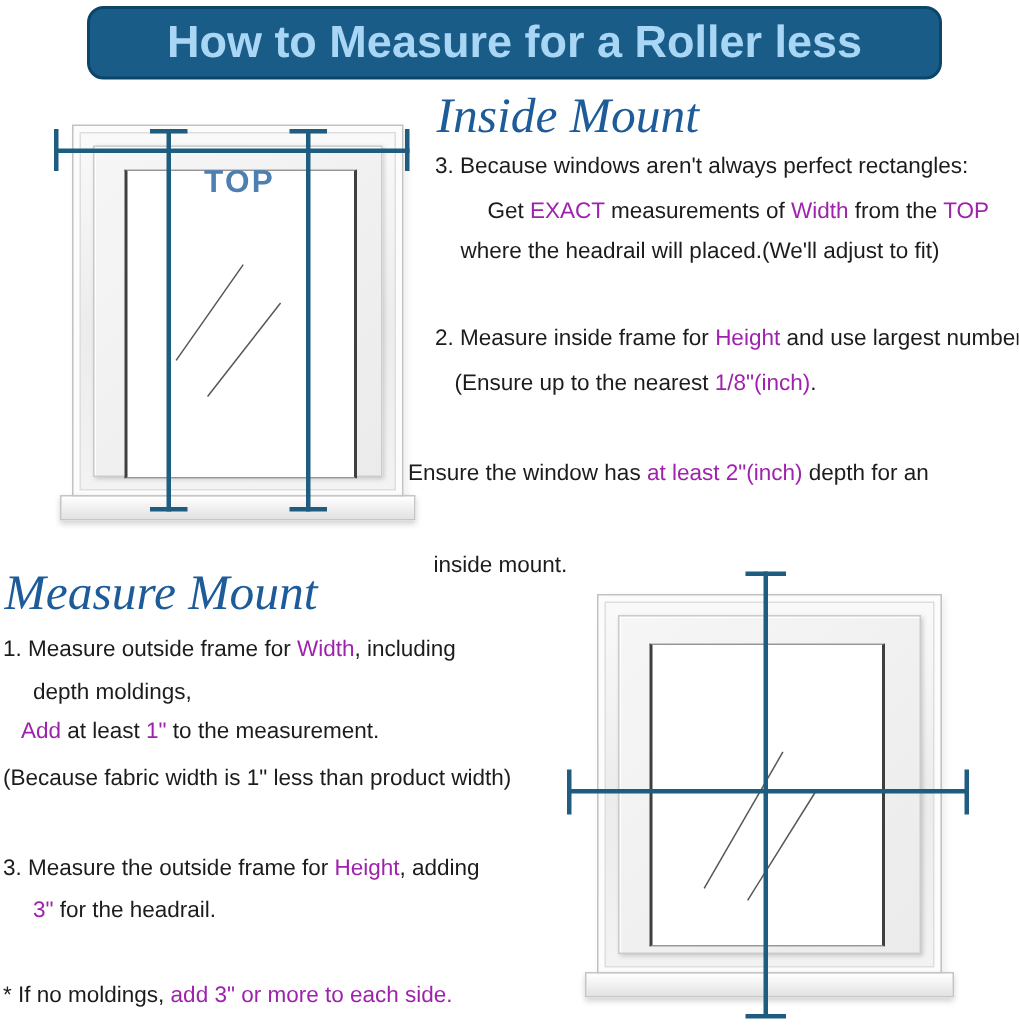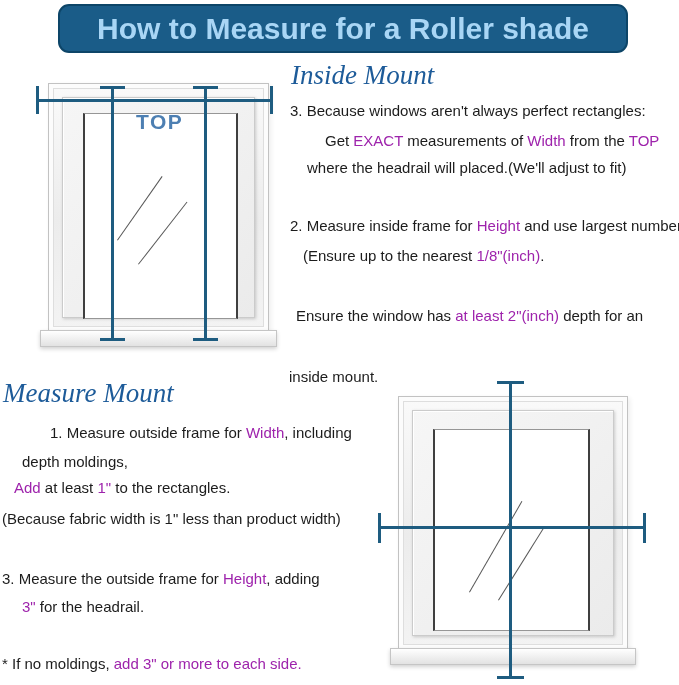--- a/index.html
+++ b/index.html
@@ -20,21 +20,21 @@
     display:flex; align-items:center; justify-content:center;
     color:var(--header-text);
     font-size:30px; font-weight:bold; letter-spacing:0px;
   }
 
   
   .section-heading {
     position:absolute;
     font-family:"Liberation Serif", serif;
     font-style:italic;
-    font-size:27px;
+    font-size:33px;
     color:var(--heading-blue);
     white-space:nowrap;
   }
 
   
   .txt {
     position:absolute;
     font-size:15px;
     white-space:nowrap;
     color:var(--body-text);
@@ -80,21 +80,21 @@
     font-size:21px; font-weight:bold; letter-spacing:1.5px;
     color:var(--top-label);
   }
 
   
   .mline { position:absolute; background:var(--line-blue); }
 </style>
 </head>
 <body>
 
-<div class="header">How to Measure for a Roller shade</div>
+<div class="header">How to Measure for a Roller less</div>
 
 <div class="window-frame" style="left:48px; top:83px; width:219px; height:247px;">
   <div class="window-mid"></div>
   <div class="window-glass" style="left:34px; top:29px; width:151px; height:204px;">
     <div class="slash" style="left:32px; top:126px; width:78px; transform:rotate(-55deg);"></div>
     <div class="slash" style="left:53px; top:150px; width:79px; transform:rotate(-52deg);"></div>
   </div>
 </div>
 <div class="window-sill" style="left:40px; top:330px; width:235px; height:15px;"></div>
 <div class="top-label" style="left:136px; top:110px;">TOP</div>
@@ -111,28 +111,28 @@
 
 <div class="section-heading" style="left:291px; top:60px;">Inside Mount</div>
 
 <div class="txt" style="left:290px; top:102px;"><span class="c-body">3. Because windows aren't always perfect rectangles:</span></div>
 <div class="txt" style="left:325px; top:132px;"><span class="c-body">Get </span><span class="c-purple">EXACT</span><span class="c-body"> measurements of </span><span class="c-purple">Width</span><span class="c-body"> from the </span><span class="c-purple">TOP</span></div>
 <div class="txt" style="left:307px; top:159px;"><span class="c-body">where the headrail will placed.(We'll adjust to fit)</span></div>
 
 <div class="txt" style="left:290px; top:217px;"><span class="c-body">2. Measure inside frame for </span><span class="c-purple">Height</span><span class="c-body"> and use largest number</span></div>
 <div class="txt" style="left:303px; top:247px;"><span class="c-body">(Ensure up to the nearest </span><span class="c-purple">1/8"(inch)</span><span class="c-body">.</span></div>
 
-<div class="txt" style="left:296px; top:307px;"><span class="c-body">Ensure the window has </span><span class="c-purple">at least 2"(inch)</span><span class="c-body"> depth for an</span></div>
+<div class="txt" style="left:272px; top:307px;"><span class="c-body">Ensure the window has </span><span class="c-purple">at least 2"(inch)</span><span class="c-body"> depth for an</span></div>
 <div class="txt" style="left:289px; top:336px;margin-top:32px;"><span class="c-body">inside mount.</span></div>
 
 <div class="section-heading" style="left:3px; top:378px;">Measure Mount</div>
 
-<div class="txt" style="left:2px;  top:424px;margin-left:48px;"><span class="c-body">1. Measure outside frame for </span><span class="c-purple">Width</span><span class="c-body">, including</span></div>
+<div class="txt" style="left:2px;  top:424px;"><span class="c-body">1. Measure outside frame for </span><span class="c-purple">Width</span><span class="c-body">, including</span></div>
 <div class="txt" style="left:22px; top:453px;"><span class="c-body">depth moldings,</span></div>
-<div class="txt" style="left:14px; top:479px;"><span class="c-purple">Add</span><span class="c-body"> at least </span><span class="c-purple">1"</span><span class="c-body"> to the rectangles.</span></div>
+<div class="txt" style="left:14px; top:479px;"><span class="c-purple">Add</span><span class="c-body"> at least </span><span class="c-purple">1"</span><span class="c-body"> to the measurement.</span></div>
 <div class="txt" style="left:2px;  top:510px;"><span class="c-body">(Because fabric width is 1" less than product width)</span></div>
 
 <div class="txt" style="left:2px;  top:570px;"><span class="c-body">3. Measure the outside frame for </span><span class="c-purple">Height</span><span class="c-body">, adding</span></div>
 <div class="txt" style="left:22px; top:598px;"><span class="c-purple">3"</span><span class="c-body">  for the headrail.</span></div>
 
 <div class="txt" style="left:2px;  top:655px;"><span class="c-body">* If no moldings, </span><span class="c-purple">add 3" or more to each side.</span></div>
 
 <div class="window-frame" style="left:398px; top:396px; width:228px; height:252px;">
   <div class="window-mid"></div>
   <div class="window-glass" style="left:34px; top:32px; width:153px; height:200px;">

